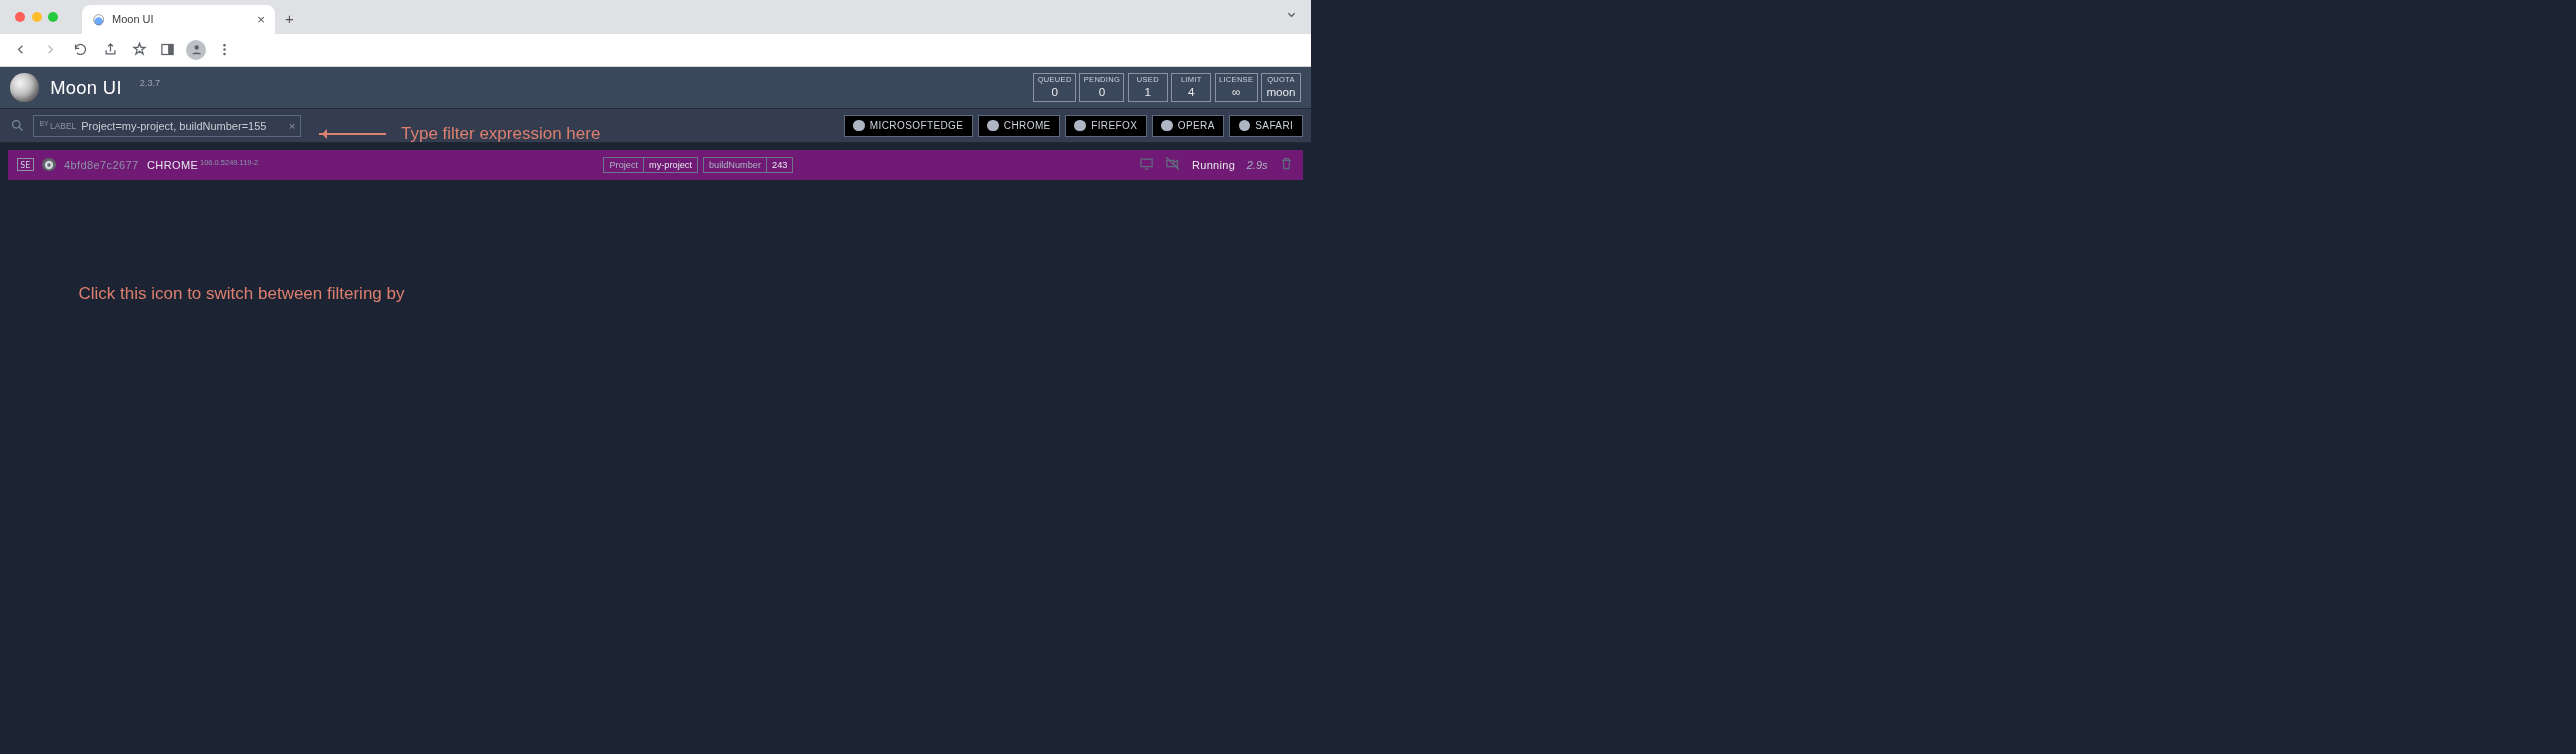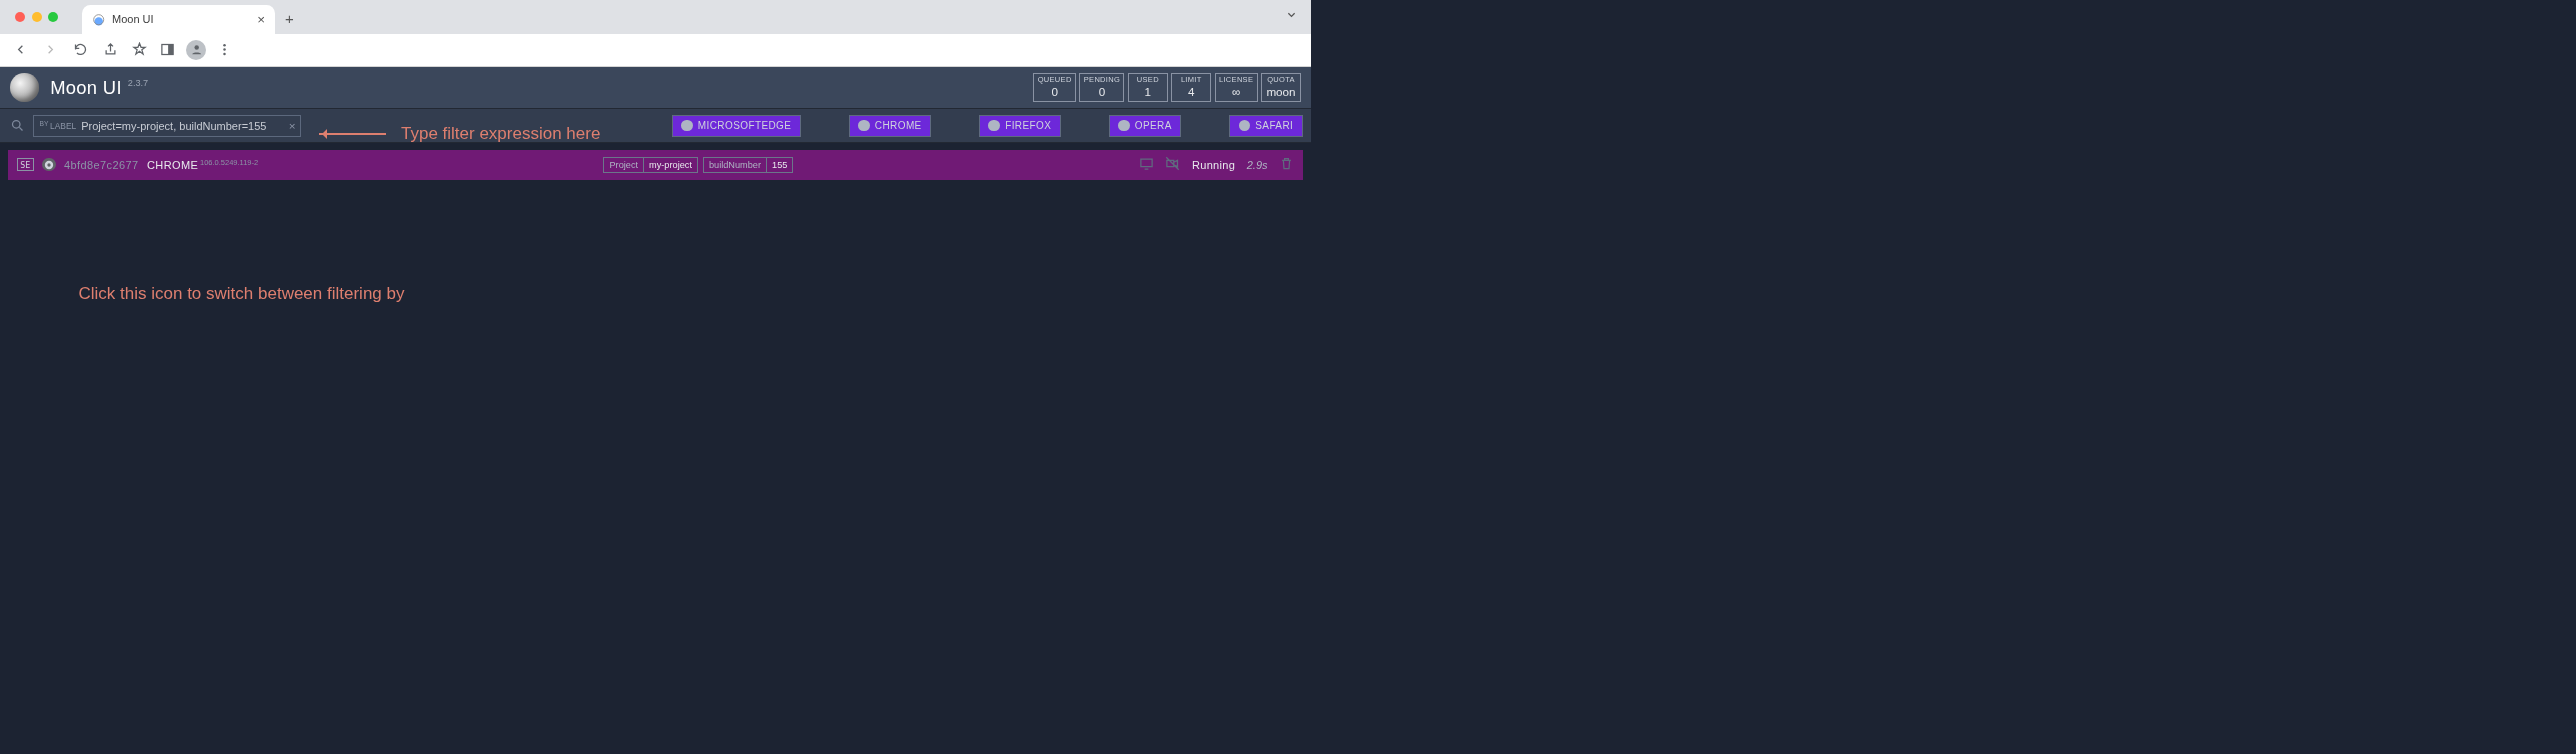--- a/index.html
+++ b/index.html
@@ -125,21 +125,21 @@
 }
 .app-title {
   color: #fff;
   font-size: 18.4px;
   font-weight: 400;
   letter-spacing: 0.3px;
 }
 .app-version {
   color: #9aa3b2;
   font-size: 9.2px;
-  margin-left: 6px;
+  margin-left: 18px;
   position: relative;
   top: -5px;
 }
 .header-spacer { flex: 1; }
 .stat-boxes {
   display: flex;
   gap: 3.4px;
 }
 .stat-box {
   border: 0.8px solid #8a93a4;
@@ -200,32 +200,31 @@
   flex: 1;
 }
 .filter-clear {
   color: #8b94a6;
   cursor: pointer;
   font-size: 11.7px;
 }
 .filter-spacer { flex: 1; }
 .browser-pills { display: flex; gap: 5px; }
 .b-pill {
-  background: #6d28d9;
+  background: #000000;
   border: 0.8px solid #5e6a7f;
   height: 22px;
   padding: 0 8.4px;
   display: flex;
   align-items: center;
   gap: 5px;
   color: #cfd4dd;
   font-size: 10px;
   letter-spacing: 0.4px;
   cursor: pointer;
-  margin-left: 43px;
 }
 .b-pill .bicon {
   width: 11.7px; height: 11.7px; border-radius: 50%;
   background: #aeb5c3;
   display:inline-block;
 }
 
 
 .sessions {
   padding: 6.7px 8.4px;
@@ -475,21 +474,21 @@
     <span>
       <span class="sname">CHROME</span><span class="sver">106.0.5249.119-2</span>
     </span>
     <div class="srow-center" id="session-tags">
         <span class="tagbox">
           <span class="k">Project</span>
           <span class="v">my-project</span>
         </span>
         <span class="tagbox">
           <span class="k">buildNumber</span>
-          <span class="v">155</span>
+          <span class="v">243</span>
         </span>
       </div>
     <div class="srow-right">
       <span class="muted-icon">
         <svg class="icon" viewBox="0 0 24 24">
             <rect x="3" y="5" width="18" height="12" fill="none" stroke="currentColor" stroke-width="2"></rect>
             <path d="M9 21h6" stroke="currentColor" stroke-width="2"></path>
           </svg>
       </span>
       <span class="muted-icon">

